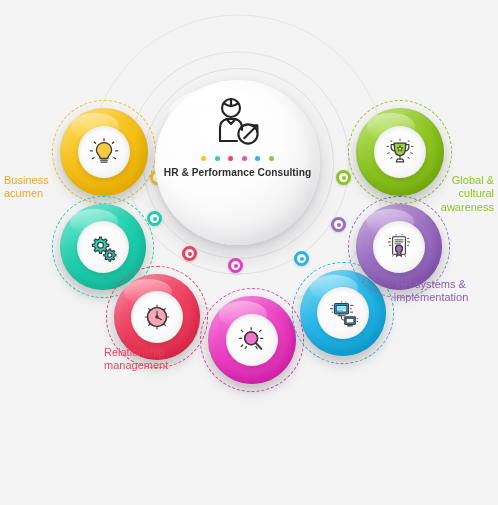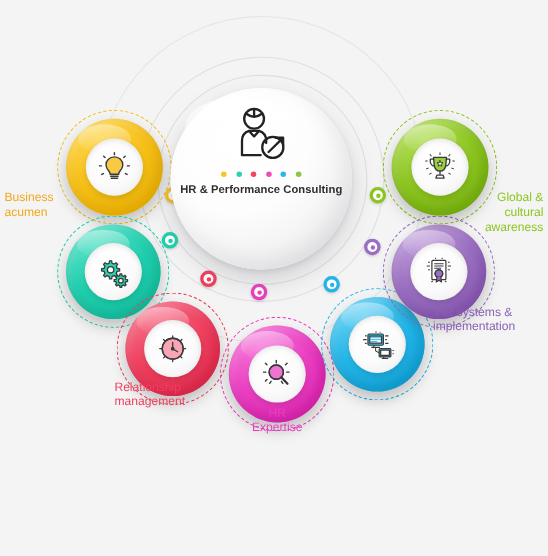--- a/index.html
+++ b/index.html
@@ -194,22 +194,20 @@
             <circle cx="19" cy="18" r="7.6"></circle>
             <path d="M24.5 23.6 L31 30.4" stroke-width="2.4"></path>
             <path d="M19 5.6 L19 8 M30.6 8.4 L28.9 10.1 M32.6 18 L30.2 18
                      M7.4 8.4 L9.1 10.1 M5.4 18 L7.8 18 M7.4 27.6 L9.1 25.9
                      M12 30 L13.5 27.8 M26 30 L24.5 27.8"></path>
           </g>
         </svg>
       </div>
     </div>
   </div>
-  <div class="caption" style="left: 214px; top: 370px; width: 76px; text-align: center; color: rgb(234, 62, 192);">HR
-Expertise</div>
 
   <div class="node" style="left:292px;top:262px;width:102px;height:102px;">
     <div class="dash" id="d4" style="left: 0px; top: 0px; width: 102px; height: 102px; border-color: rgb(34, 181, 232);"></div>
     <div class="ball" id="b4" style="left: 8px; top: 8px; width: 86px; height: 86px; background: radial-gradient(circle at 36% 26%, rgb(106, 212, 245) 0%, rgb(34, 181, 232) 48%, rgb(15, 151, 201) 100%); box-shadow: rgba(0, 0, 0, 0.22) 0px 7px 14px, rgb(15, 151, 201) -3px -5px 10px inset, rgba(255, 255, 255, 0.3) 3px 4px 9px inset;">
       <div class="inner" style="left:17px;top:17px;width:52px;height:52px;">
         <svg viewBox="0 0 40 40" width="34" height="34">
           <g fill="none" stroke="#3a3a3a" stroke-width="1.3" stroke-linejoin="round">
             <rect x="10" y="9" width="16.5" height="12" rx="1.2" fill="#2fb8e8"></rect>
             <rect x="12" y="11.2" width="12.5" height="7.6" fill="#ffffff"></rect>
             <path d="M12.6 13 L24 13 M12.6 15 L24 15 M12.6 17 L20 17" stroke="#2fb8e8" stroke-width="1"></path>

